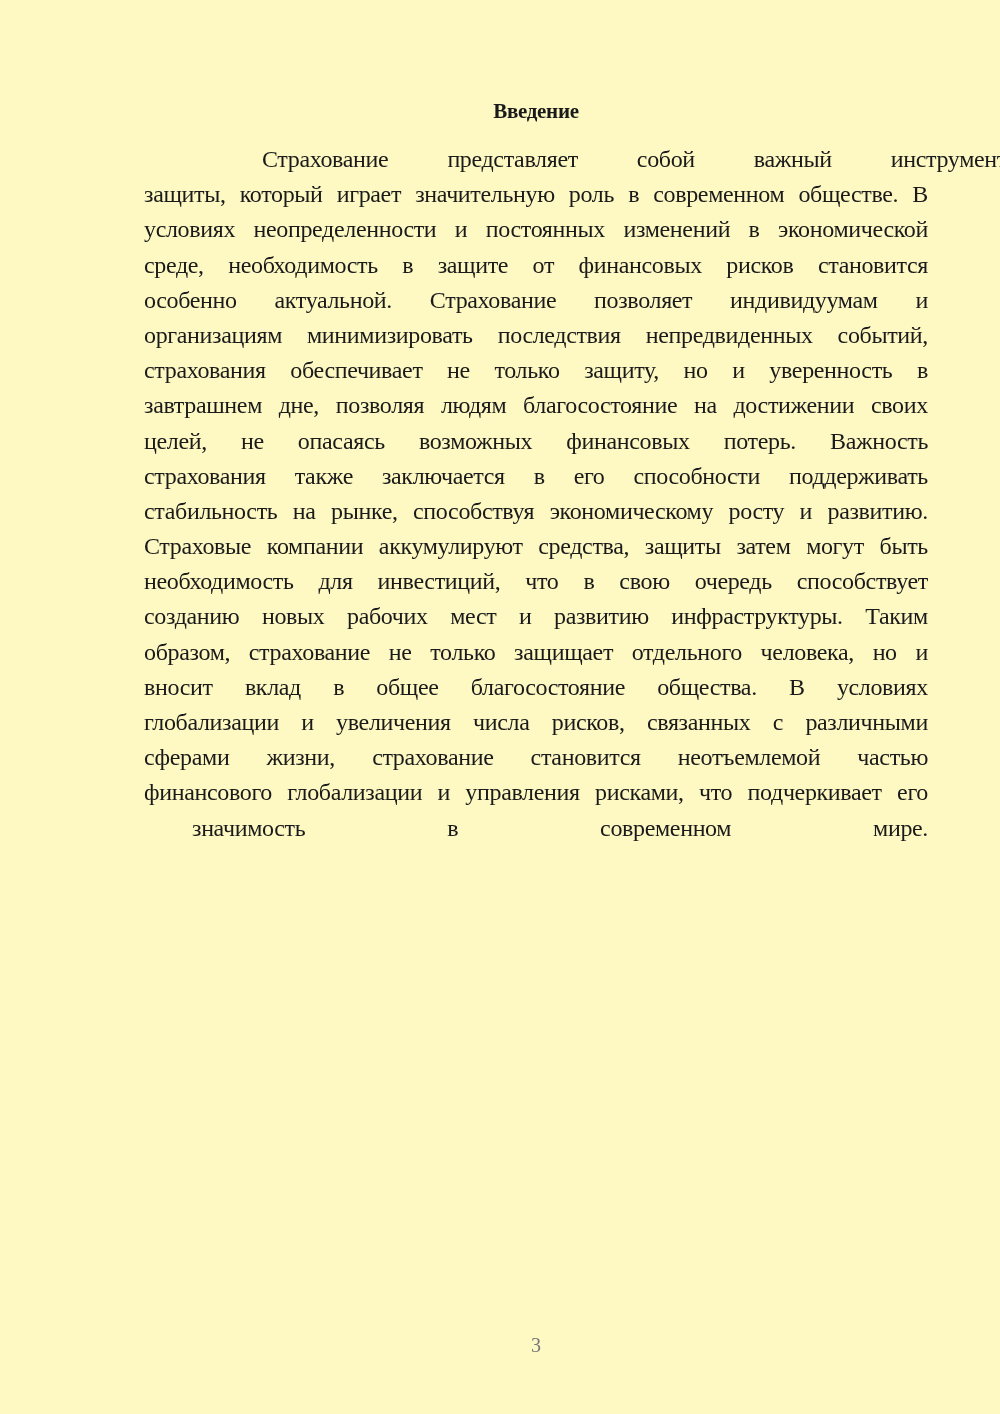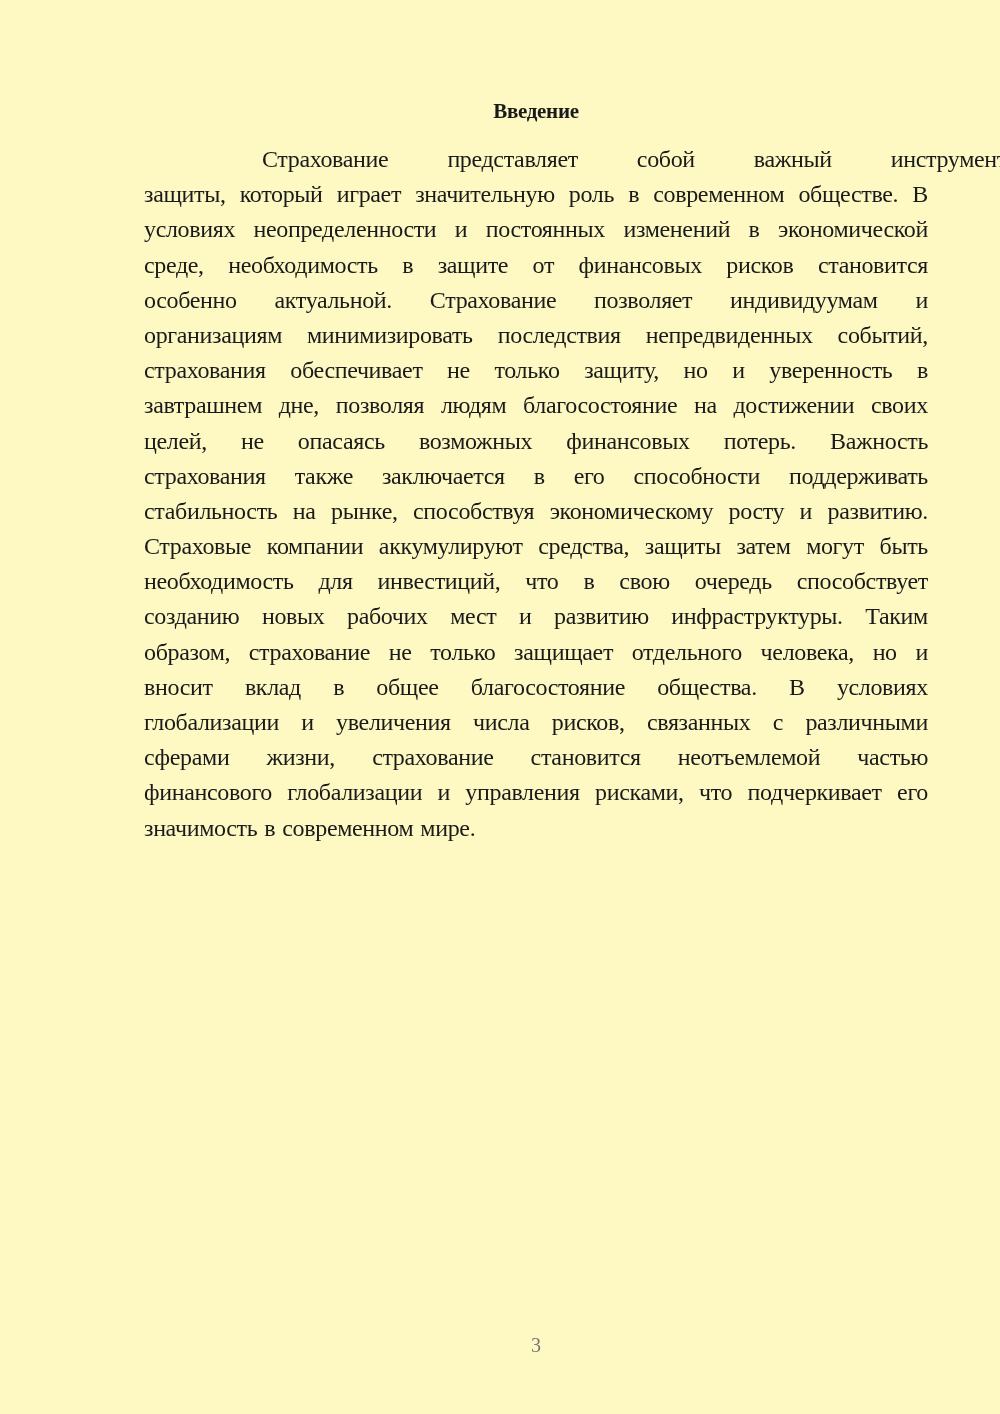--- a/index.html
+++ b/index.html
@@ -54,21 +54,21 @@
       text-indent: 59px;
     }
     .line.last {
       text-align-last: left;
     }
     .line .words {
       display: flex;
       justify-content: space-between;
     }
     .line.first .words { padding-left: 59px; }
-    .line.last .words { justify-content: flex-start; gap: 7px; }
+    .line.last .words { justify-content: space-between; gap: 7px; margin-left: 48px; }
     .page-number {
       position: absolute;
       top: 1334px;
       left: 0;
       width: 1072px;
       text-align: center;
       font-size: 20px;
       color: #777777;
       font-family: "Liberation Serif", "DejaVu Serif", serif;
     }

